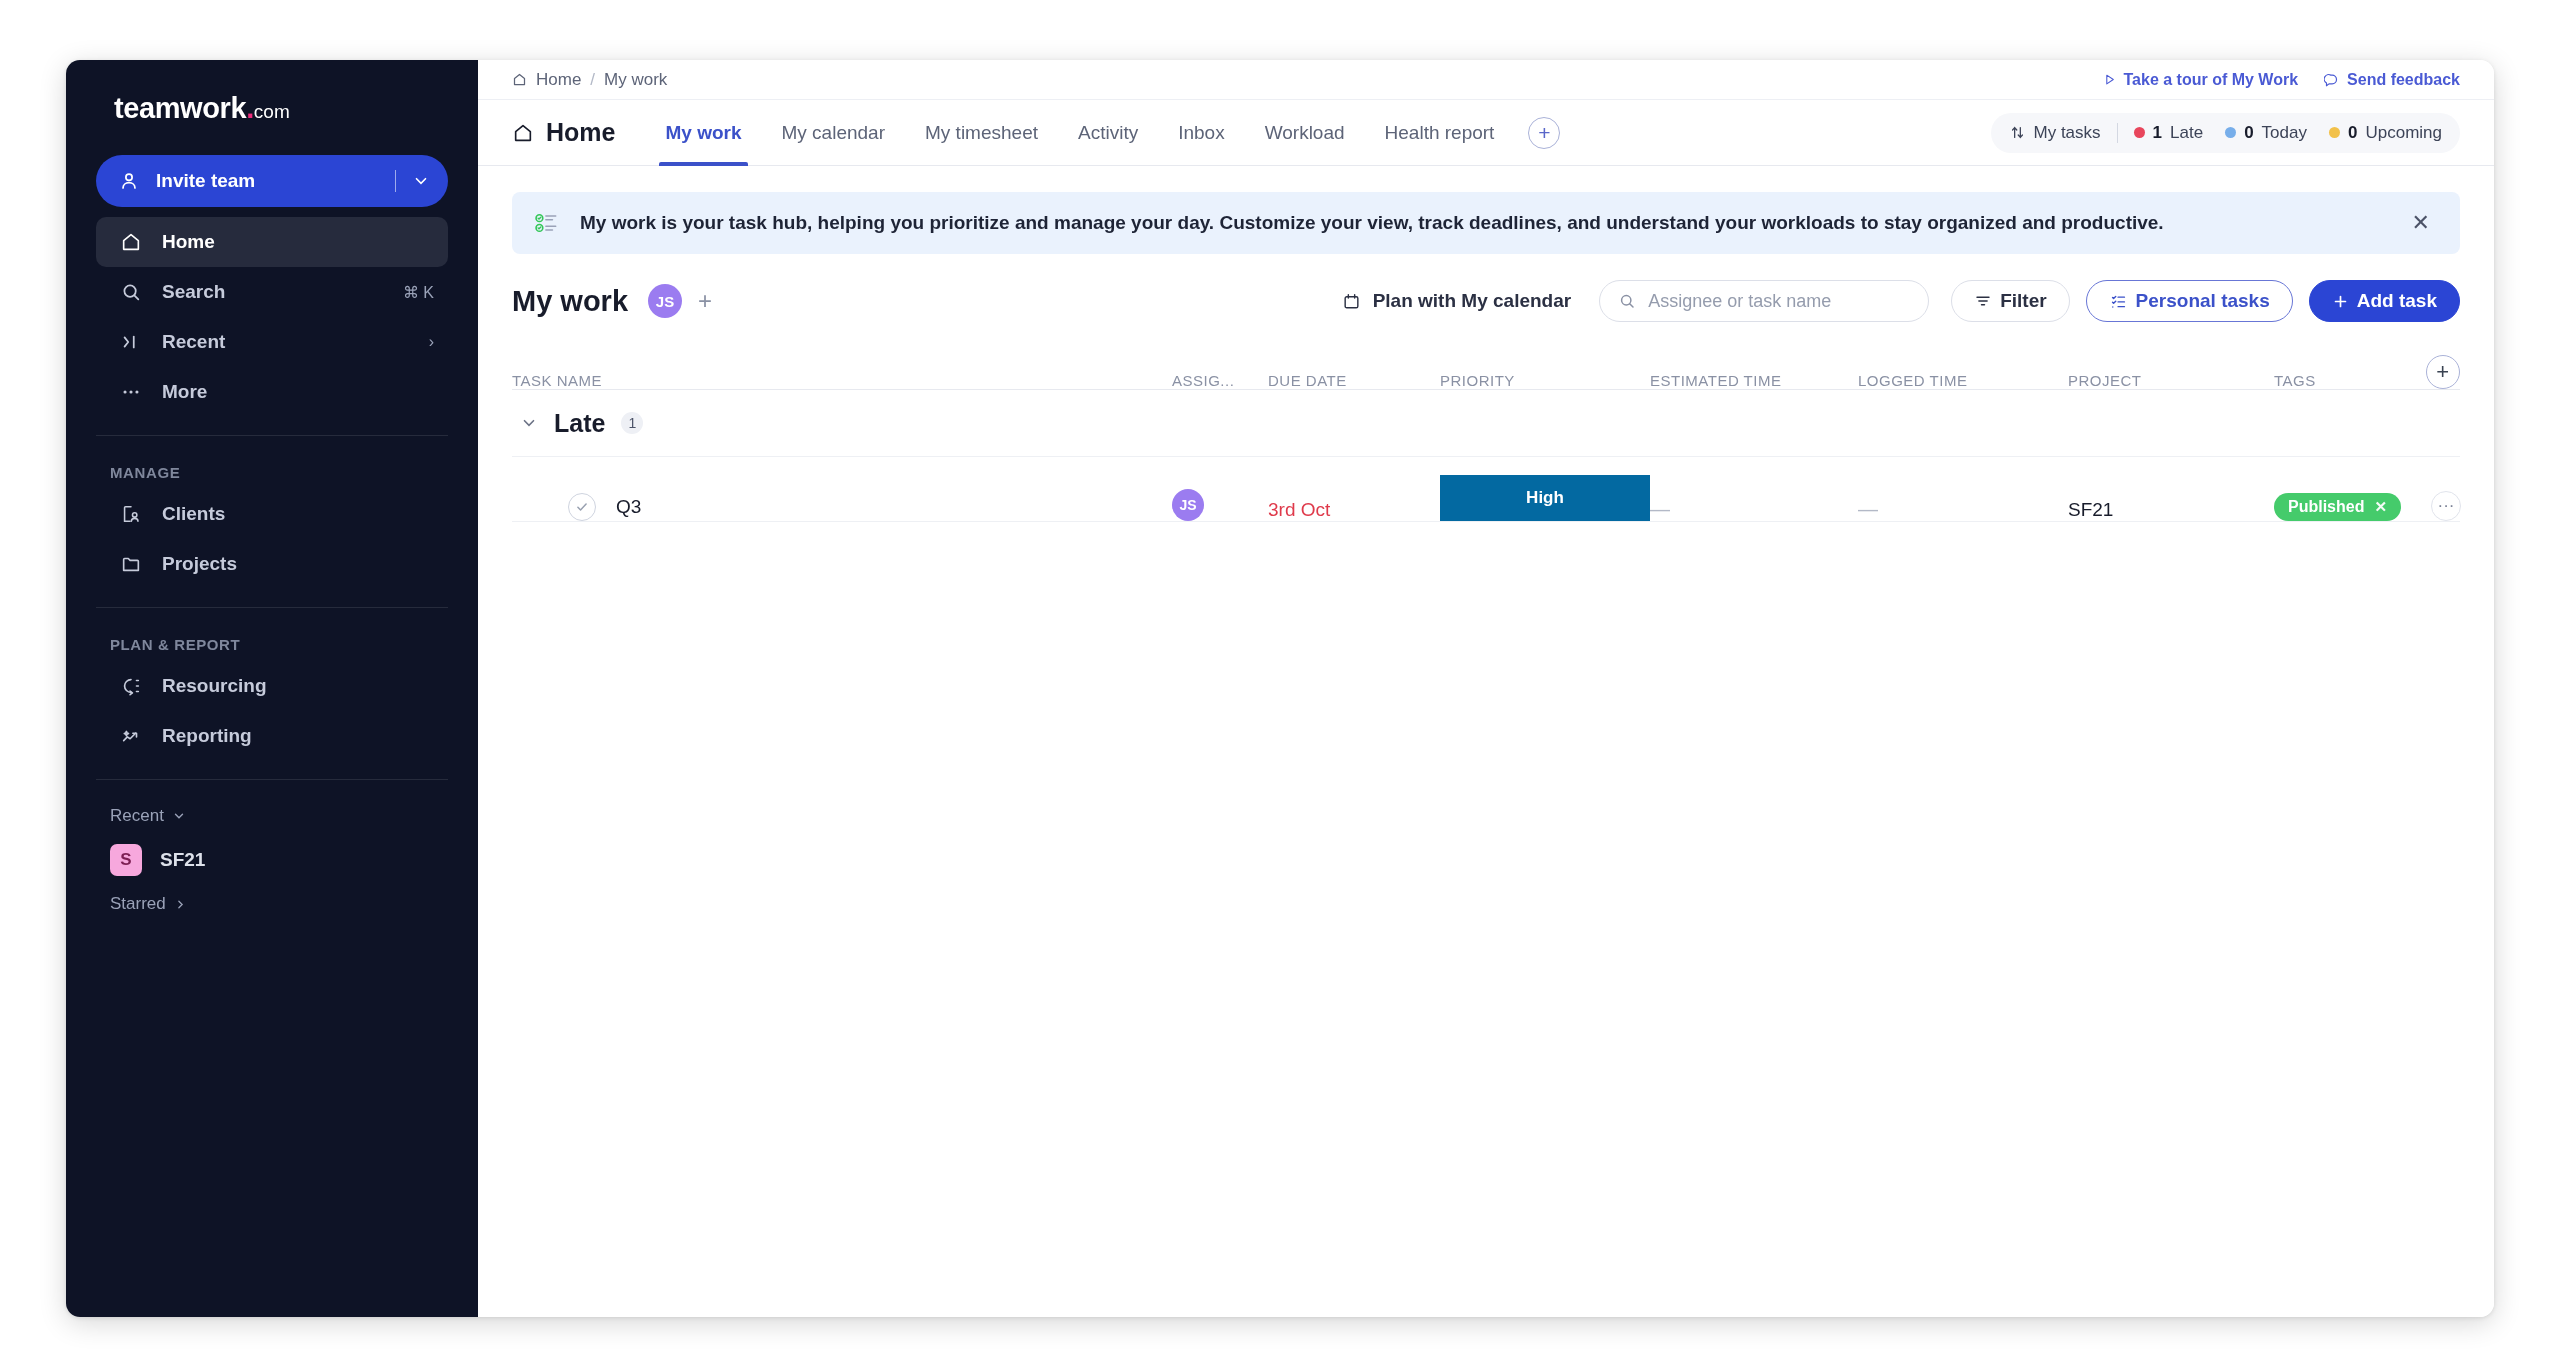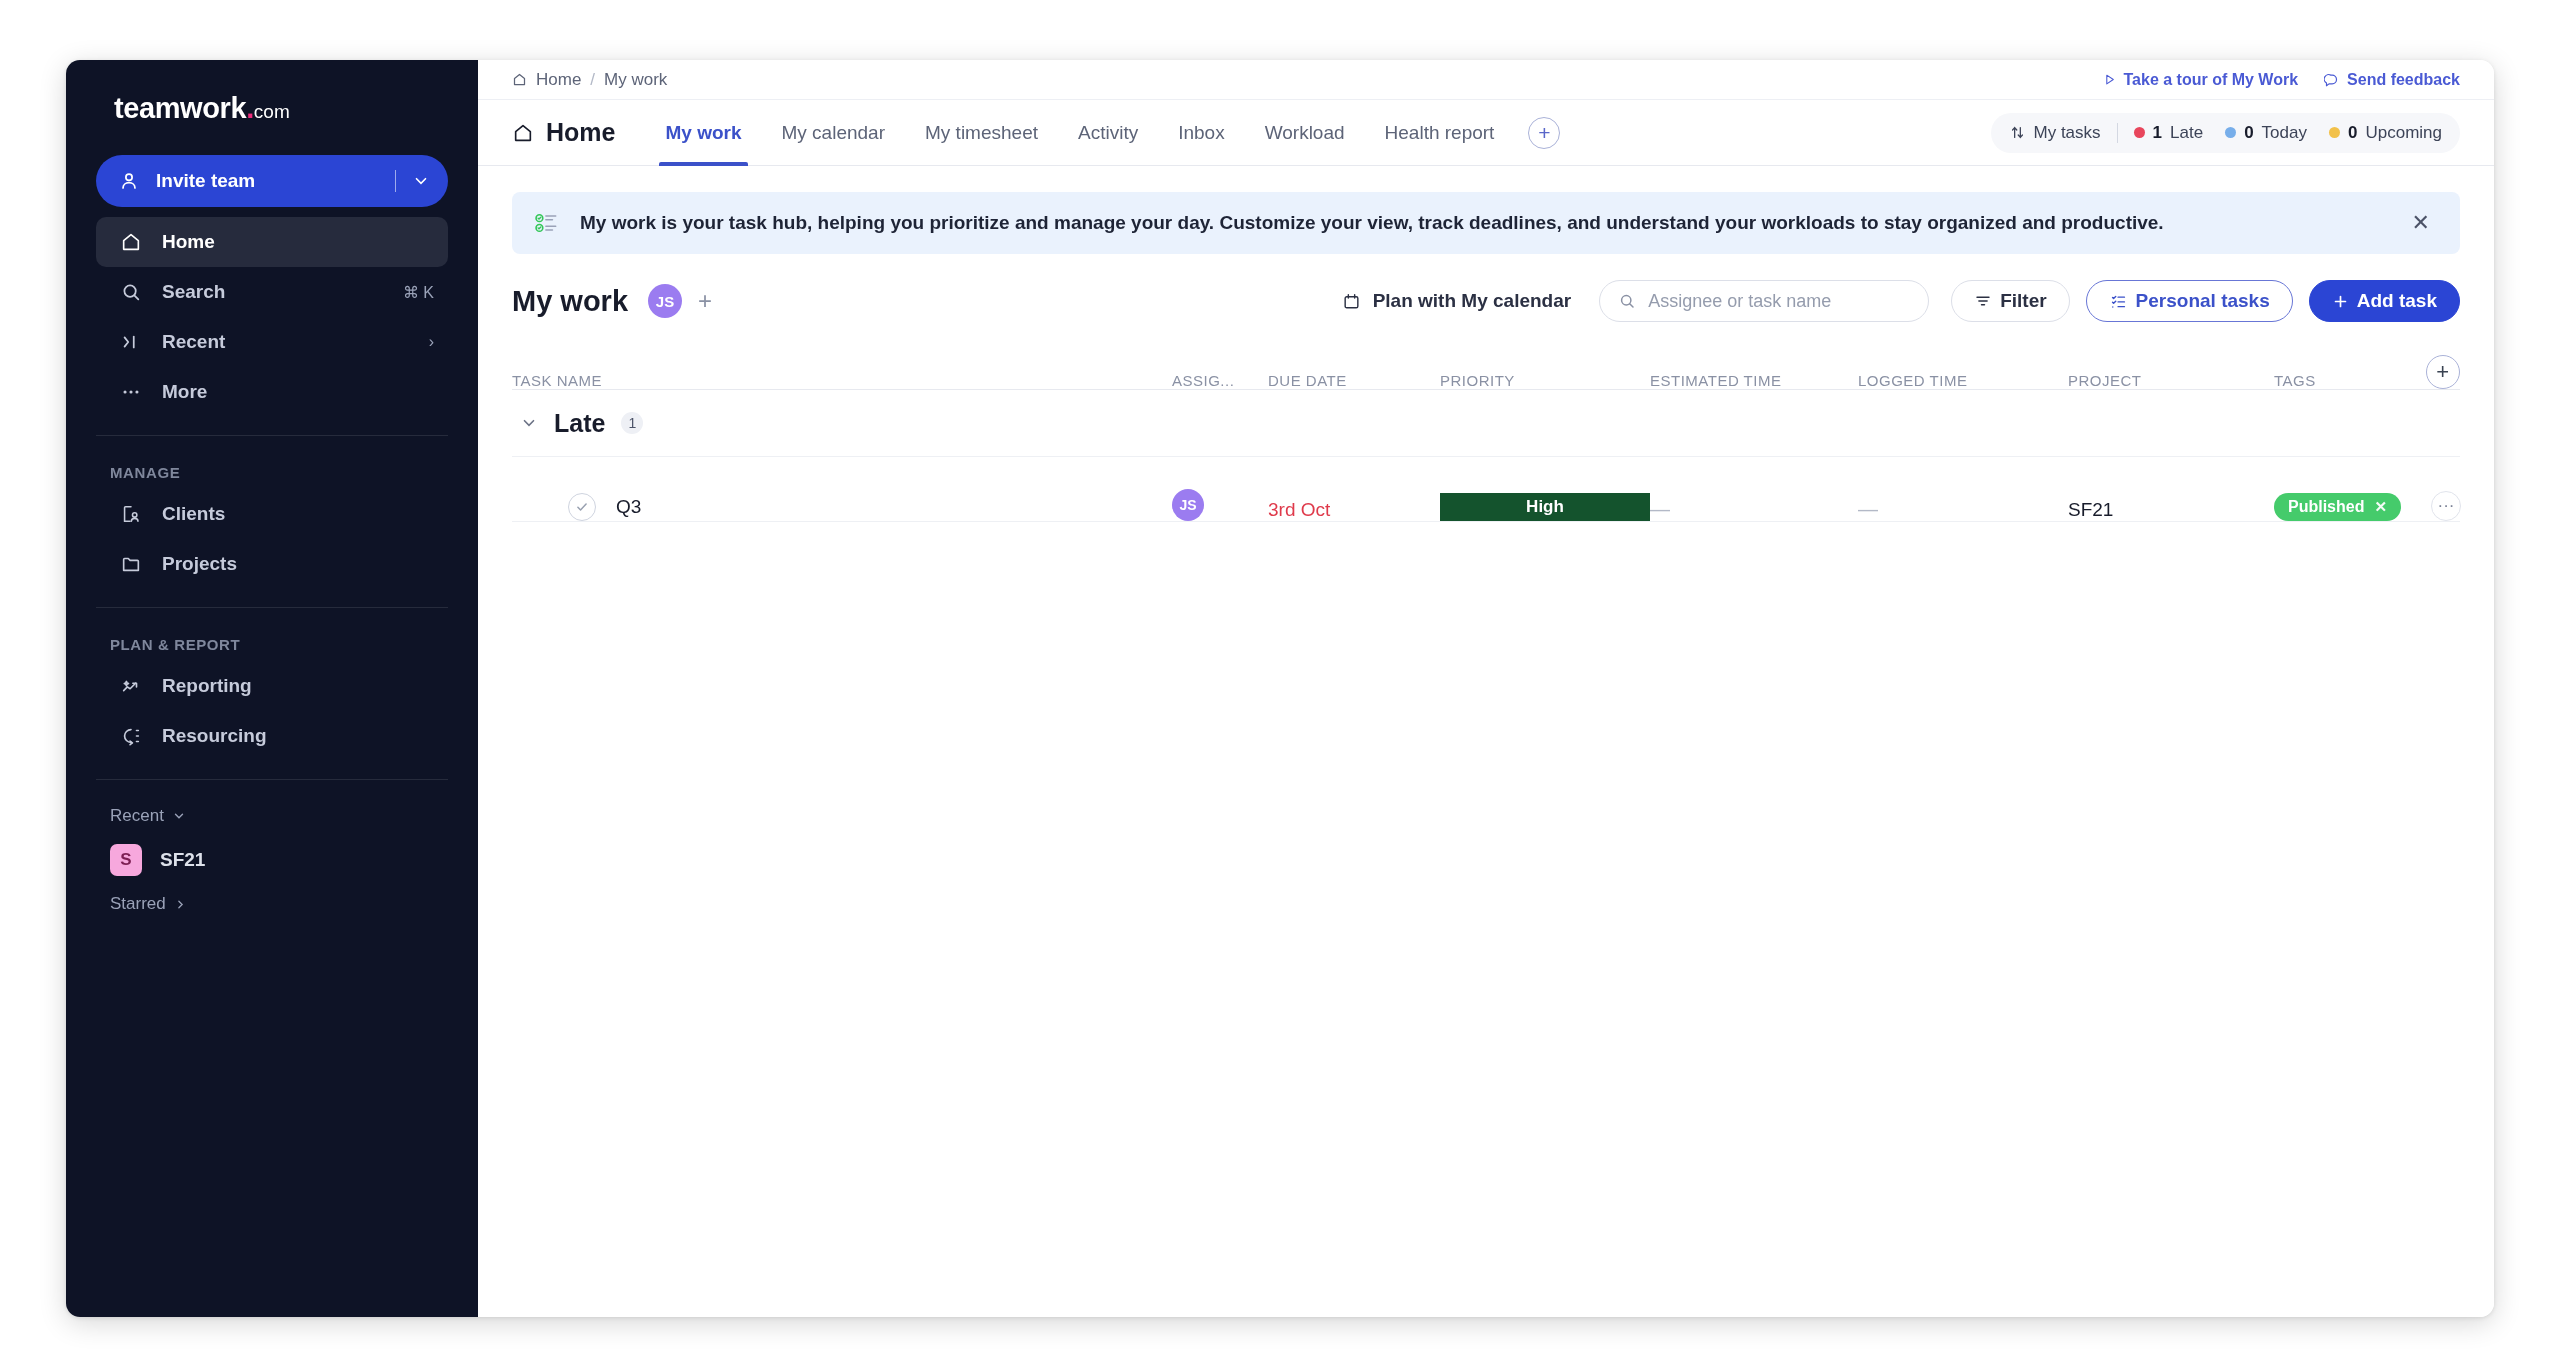--- a/index.html
+++ b/index.html
@@ -280,23 +280,23 @@
   .task-name-cell { display: flex; align-items: center; gap: 20px; padding-left: 56px; }
   .check {
     width: 28px; height: 28px; border-radius: 50%;
     border: 1.6px solid #cfd4df; color: #98a0b0;
     display: flex; align-items: center; justify-content: center;
     font-size: 15px; cursor: pointer; flex: 0 0 28px;
   }
   .tname { font-size: 19px; color: #181c2b; }
   .due { font-size: 19px; color: #df3a4b; }
   .prio {
-    background: #14532d; color: #fff;
+    background: #0369a1; color: #fff;
     font-size: 17px; font-weight: 700;
-    height: 28px; width: 210px;
+    height: 46px; width: 210px;
     display: flex; align-items: center; justify-content: center;
     cursor: pointer;
   }
   .dash { color: #b3b9c7; font-size: 20px; }
   .pjname { font-size: 19px; color: #181c2b; }
   .tag {
     display: inline-flex; align-items: center; gap: 10px;
     background: #45cb6b; color: #fff;
     border-radius: 14px; height: 28px;
     padding: 0 14px; font-size: 16px; font-weight: 700;
@@ -406,38 +406,38 @@
       </span>
       <span class="label">Projects</span>
     </div>
 
     <div class="divider"></div>
 
     <div class="section-label">PLAN &amp; REPORT</div>
 
     <div class="nav-item">
       <span class="ico">
+        <svg width="22" height="22" viewBox="0 0 24 24" fill="none" stroke="#c6cbdb" stroke-width="1.8" stroke-linecap="round">
+            <path d="M12 5a7 7 0 100 14"></path>
+            <path d="M12 5l-2.5 2M12 5l-2.5-2" transform="translate(1.5,14.5) rotate(0)"></path>
+            <path d="M18 6h2M18 12h2M18 18h2"></path>
+          </svg>
+      </span>
+      <span class="label">Resourcing</span>
+    </div>
+
+    <div class="nav-item">
+      <span class="ico">
         <svg width="22" height="22" viewBox="0 0 24 24" fill="none" stroke="#c6cbdb" stroke-width="1.8" stroke-linecap="round" stroke-linejoin="round">
             <path d="M4 17l4-4 3 2 6-6"></path>
             <path d="M14 9h4v4"></path>
             <path d="M7 7l.7 1.6L9.3 9.3 7.7 10 7 11.6 6.3 10 4.7 9.3 6.3 8.6z"></path>
           </svg>
       </span>
       <span class="label">Reporting</span>
-    </div>
-
-    <div class="nav-item">
-      <span class="ico">
-        <svg width="22" height="22" viewBox="0 0 24 24" fill="none" stroke="#c6cbdb" stroke-width="1.8" stroke-linecap="round">
-            <path d="M12 5a7 7 0 100 14"></path>
-            <path d="M12 5l-2.5 2M12 5l-2.5-2" transform="translate(1.5,14.5) rotate(0)"></path>
-            <path d="M18 6h2M18 12h2M18 18h2"></path>
-          </svg>
-      </span>
-      <span class="label">Resourcing</span>
     </div>
 
     <div class="divider"></div>
 
     <div class="sb-sub">
       <span>Recent</span>
       <span>
         <svg width="14" height="14" viewBox="0 0 24 24" fill="none" stroke="#9aa2b8" stroke-width="2.4" stroke-linecap="round">
             <path d="M6 9l6 6 6-6"></path>
           </svg>

